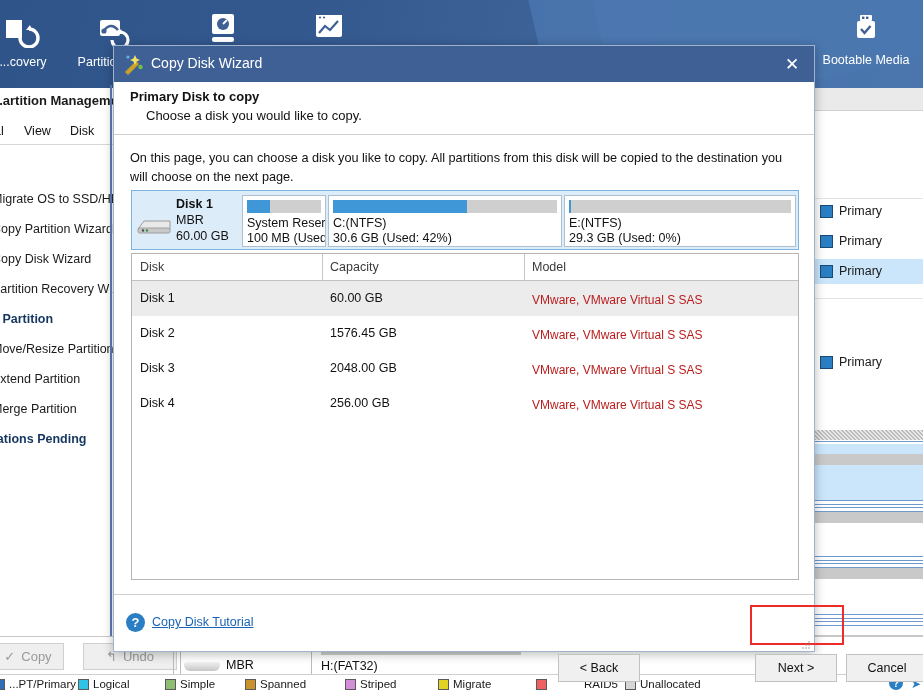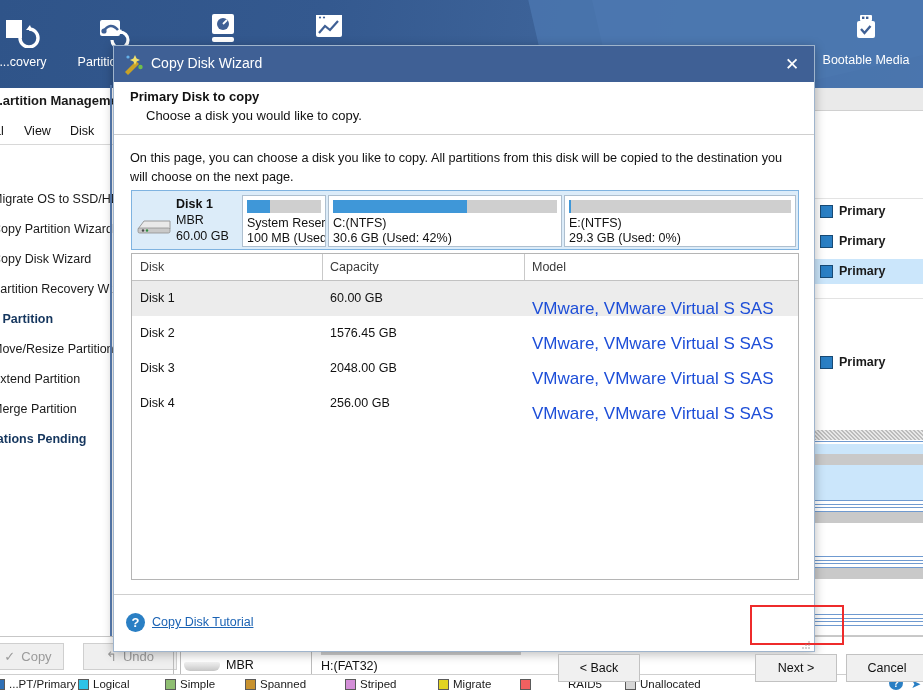--- a/index.html
+++ b/index.html
@@ -38,21 +38,21 @@
   .side-head{position:absolute;left:-8px;font-weight:bold;font-size:12.5px;color:#15365e;white-space:nowrap;}
   .side-item{position:absolute;left:-8px;font-size:12.5px;color:#1a1a1a;white-space:nowrap;}
   #sidebar .vline{position:absolute;left:110px;top:-3px;width:2px;height:560px;background:#5a7fb5;}
 
   
   #rightpanel{position:absolute;left:812px;top:88px;width:111px;height:548px;background:#ffffff;}
   #rightpanel .toolstrip{position:absolute;left:0;top:0;width:111px;height:22px;background:#eaeaea;border-bottom:1px solid #d0d0d0;}
   #rightpanel .hdrrow{position:absolute;left:0;top:56px;width:111px;height:26px;border-top:1px solid #c9c9c9;border-bottom:1px solid #c9c9c9;background:#fff;}
   #rightpanel .hdrrow .sep{position:absolute;left:-7px;top:0;width:1px;height:26px;background:#c9c9c9;}
   #rightpanel .hdrrow .txt{position:absolute;left:8px;top:6px;font-size:12.5px;color:#3a3a3a;}
-  .prow{position:absolute;left:0;width:111px;height:25px;font-weight:bold;}
+  .prow{position:absolute;left:0;width:111px;height:25px;}
   .prow .sw{position:absolute;left:8px;top:6px;width:11px;height:11px;background:#2a7fc4;border:1px solid #184a75;}
   .prow .tx{position:absolute;left:27px;top:5px;font-size:12.5px;color:#1a1a1a;}
   .prow.sel{background:#cbe6fb;}
   #rightpanel .thinline{position:absolute;left:0;width:111px;height:1px;background:#e3e3e3;}
 
   
   #rightlower{position:absolute;left:812px;top:430px;width:111px;height:232px;}
   #rightlower .hatch{position:absolute;left:0;top:0;width:111px;height:10px;
     background-image:linear-gradient(45deg,#bcbcbc 25%,transparent 25%,transparent 50%,#bcbcbc 50%,#bcbcbc 75%,transparent 75%);
     background-size:4px 4px;background-color:#e8e8e8;}
@@ -114,21 +114,21 @@
 
   
   #disktable{position:absolute;left:17px;top:118px;width:666px;height:325px;border:1px solid #b5b5b5;background:#fff;}
   #disktable .thead{position:absolute;left:0;top:0;width:666px;height:26px;background:#fff;border-bottom:1px solid #c2c2c2;}
   #disktable .thead .th{position:absolute;top:6px;font-size:12.5px;color:#3a3a3a;}
   #disktable .thead .vs{position:absolute;top:0;width:1px;height:26px;background:#c9c9c9;}
   .drow{position:absolute;left:0;width:666px;height:35px;}
   .drow.sel{background:#ececec;}
   .drow .c1{position:absolute;left:8px;top:10px;font-size:12.5px;color:#111;}
   .drow .c2{position:absolute;left:198px;top:10px;font-size:12.5px;color:#111;}
-  .drow .c3{position:absolute;left:400px;top:18px;font-size:17px;color:#1d4ed8;}
+  .drow .c3{position:absolute;left:400px;top:12px;font-size:12px;color:#b91c1c;}
 
   #dlgfoot{position:absolute;left:0;top:548px;width:700px;height:56px;background:#ffffff;border-top:1px solid #cfcfcf;}
   #dlgfoot .qmark{position:absolute;left:12px;top:18px;width:19px;height:19px;border-radius:50%;
     background:#2a7fc4;color:#fff;font-size:13px;font-weight:bold;display:flex;align-items:center;justify-content:center;}
   #dlgfoot .tutorial{position:absolute;left:38px;top:20px;font-size:12.5px;color:#1b63b4;text-decoration:underline;}
   .dbtn{position:absolute;top:15px;height:26px;background:#f0f0f0;border:1px solid #c2c2c2;
     font-size:12.5px;color:#111;display:flex;align-items:center;justify-content:center;margin-top:44px;}
   #nextwrap{position:absolute;left:636px;top:10px;width:90px;height:36px;border:2px solid #ee2b2b;}
   #dlgfoot .grip{position:absolute;right:3px;bottom:2px;width:10px;height:10px;}
 </style>
@@ -309,21 +309,21 @@
       <span>Spanned</span>
     </div>
     <div class="leg" style="left:345px;">
       <i style="background:#d48fd8;"></i>
       <span>Striped</span>
     </div>
     <div class="leg" style="left:438px;">
       <i style="background:#e1d321;"></i>
       <span>Migrate</span>
     </div>
-    <div class="leg" style="left:520px;gap:37px;">
+    <div class="leg" style="left:536px;gap:37px;">
       <i style="background:#ef6060;"></i>
       <span>RAID5</span>
     </div>
     <div class="leg" style="left:625px;">
       <i style="background:#d6d6d6;"></i>
       <span>Unallocated</span>
     </div>
     <div class="hlp">?</div>
     <div class="arrw">➤</div>
   </div>

